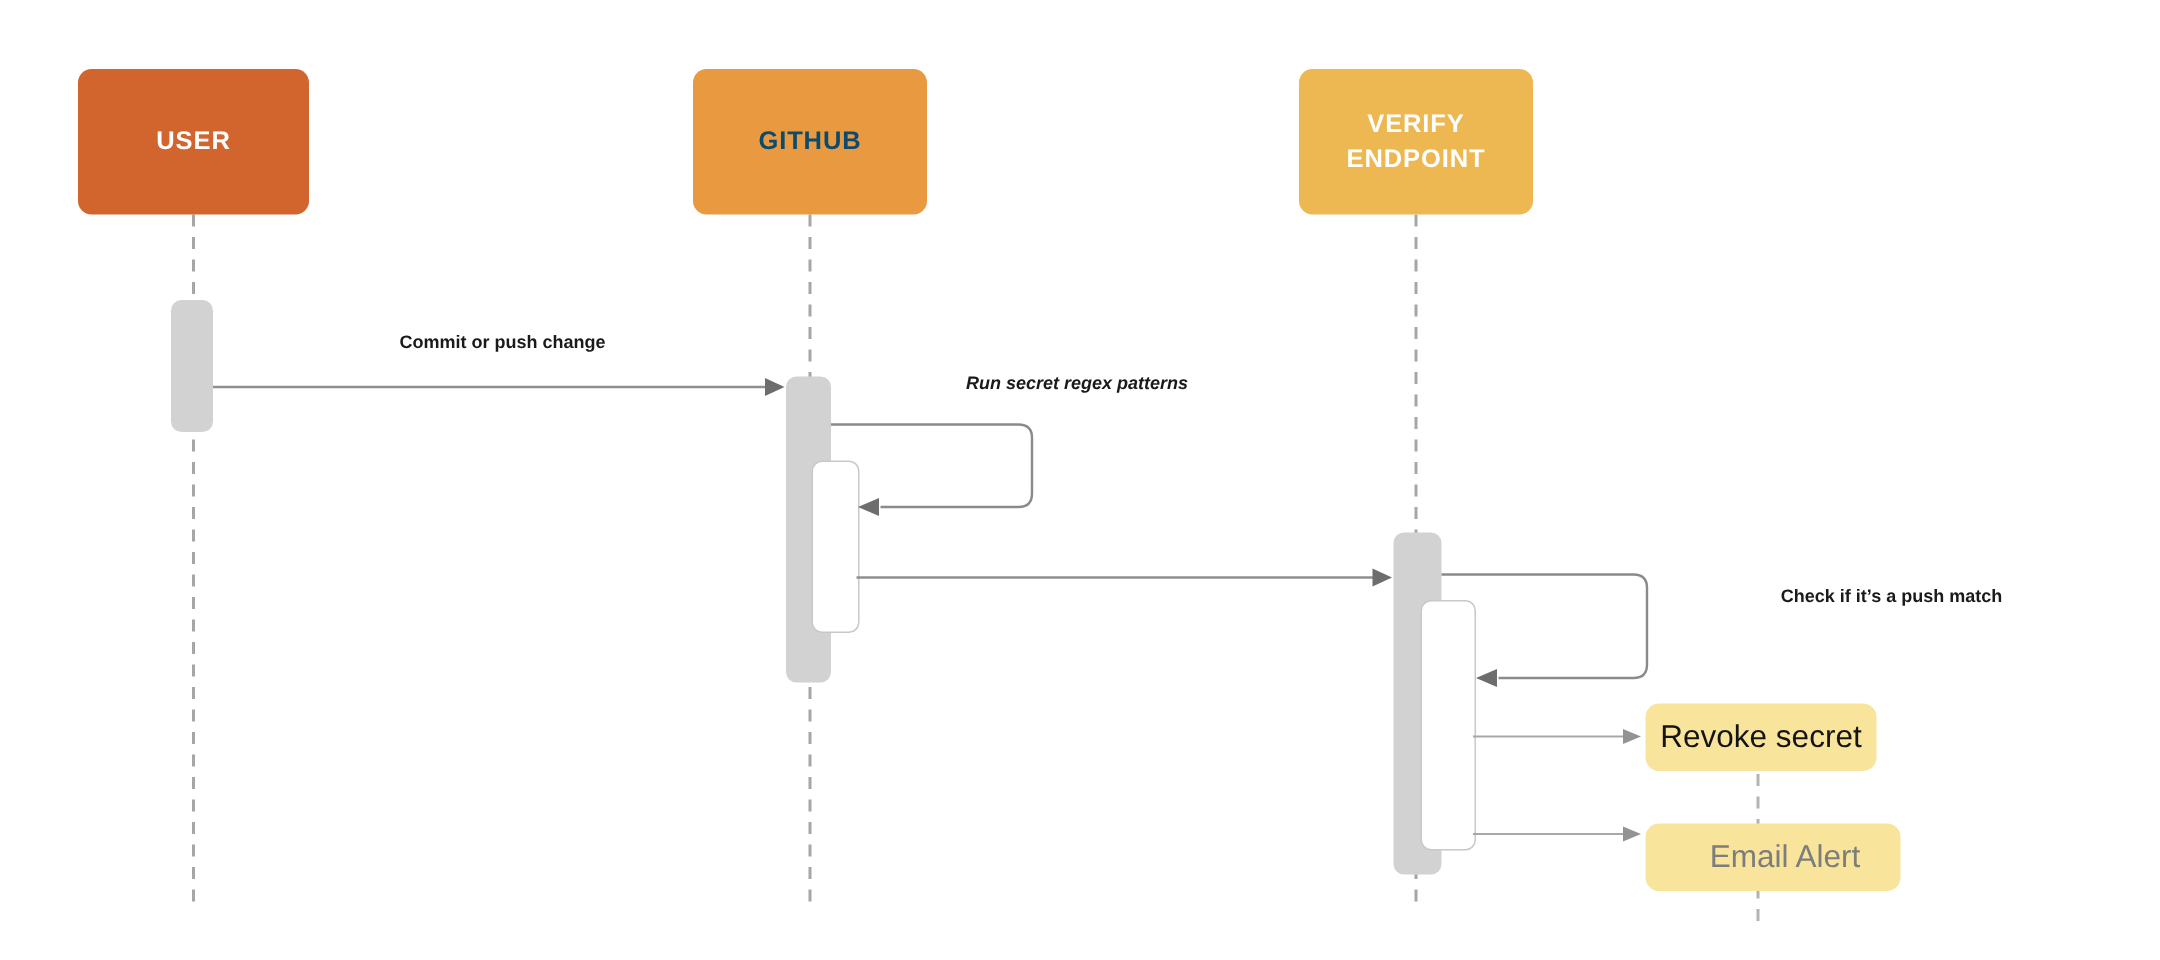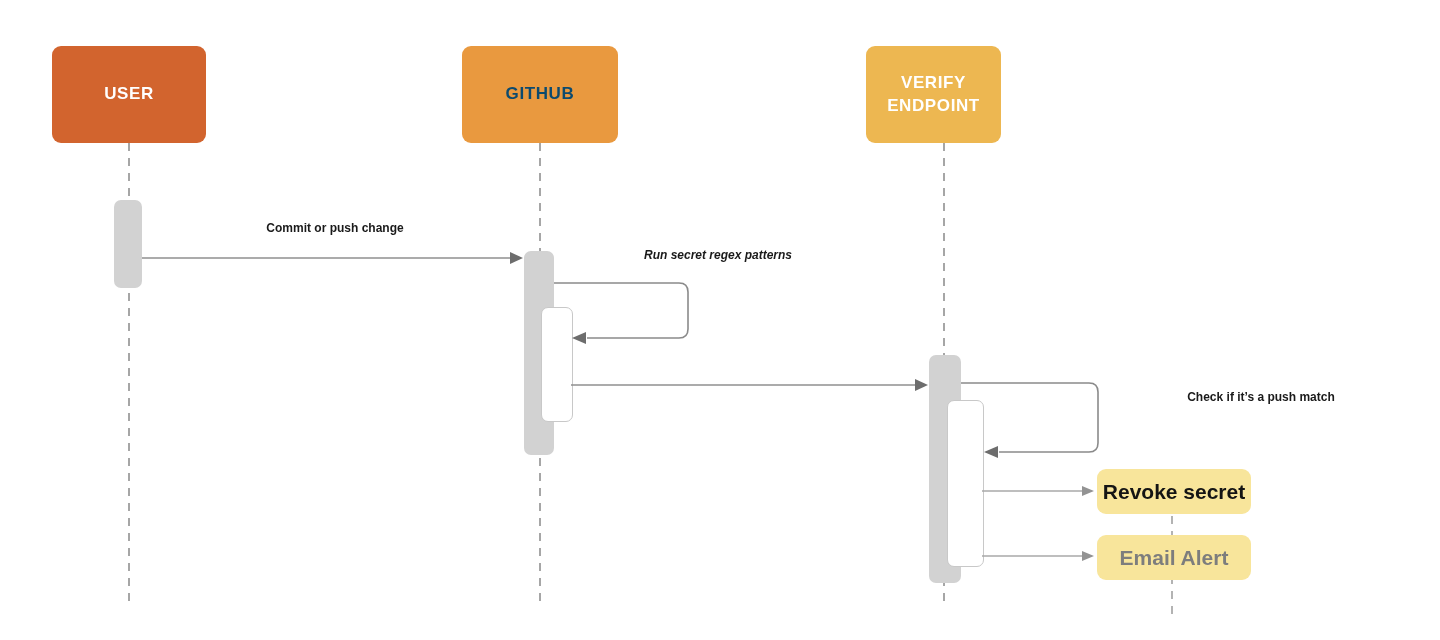--- a/index.html
+++ b/index.html
@@ -37,21 +37,21 @@
   .actor-box .actor-label {
     color: #ffffff;
     font-weight: bold;
     font-size: 17px;
     letter-spacing: 0.6px;
     text-align: center;
     line-height: 1.35;
   }
   .actor-user   { left: 52px;  width: 154px; }
   .actor-github { left: 462px; width: 156px; }
-  .actor-verify { left: 866px; width: 135px; }
+  .actor-verify { left: 866px; width: 156px; }
   .actor-verify .actor-label { width: 112px; }
 
   .activation {
     position: absolute;
     background: #d2d2d2;
     border-radius: 7px;
     z-index: 2;
   }
   .activation.nested {
     background: #ffffff;
@@ -83,23 +83,23 @@
     left: 1097px;
     width: 154px;
     height: 45px;
     border-radius: 9px;
     display: flex;
     align-items: center;
     justify-content: center;
     z-index: 3;
   }
   .node-revoke { top: 469px; }
-  .node-email  { top: 535px; }
+  .node-email  { top: 549px; padding-left: 16px; }
   .result-node .node-label {
-    font-weight: bold;
+    font-weight: normal;
     font-size: 21px;
     white-space: nowrap;
   }
 </style>
 </head>
 <body>
 
 <div class="canvas">
 
   <svg class="layer lifelines-layer" width="1440" height="640" viewBox="0 0 1440 640">

